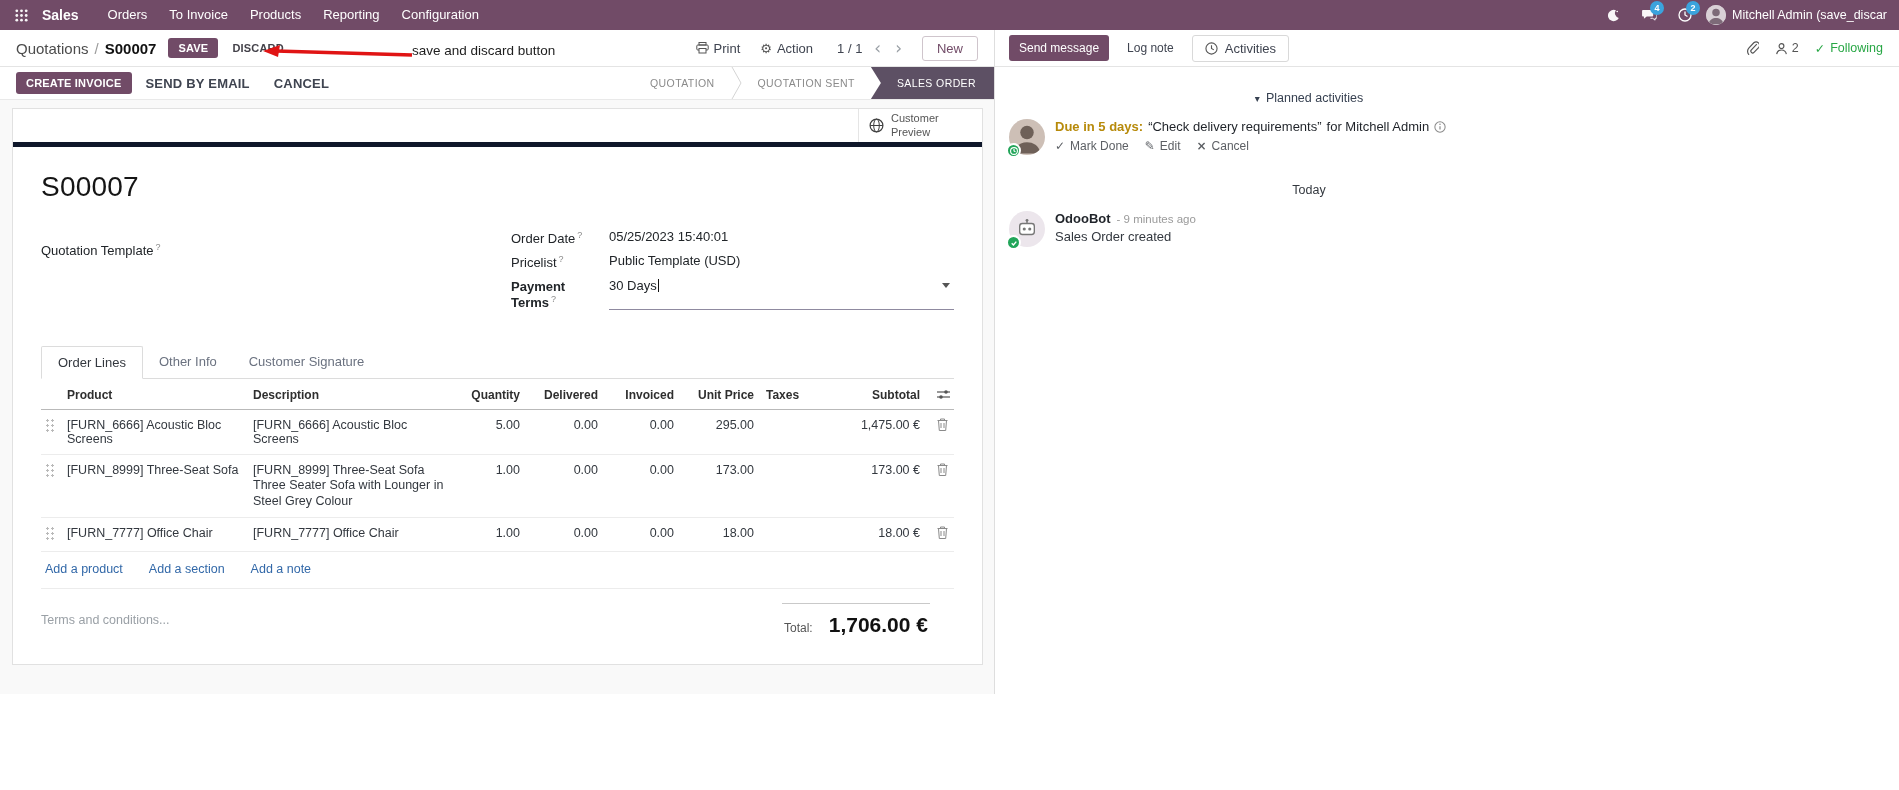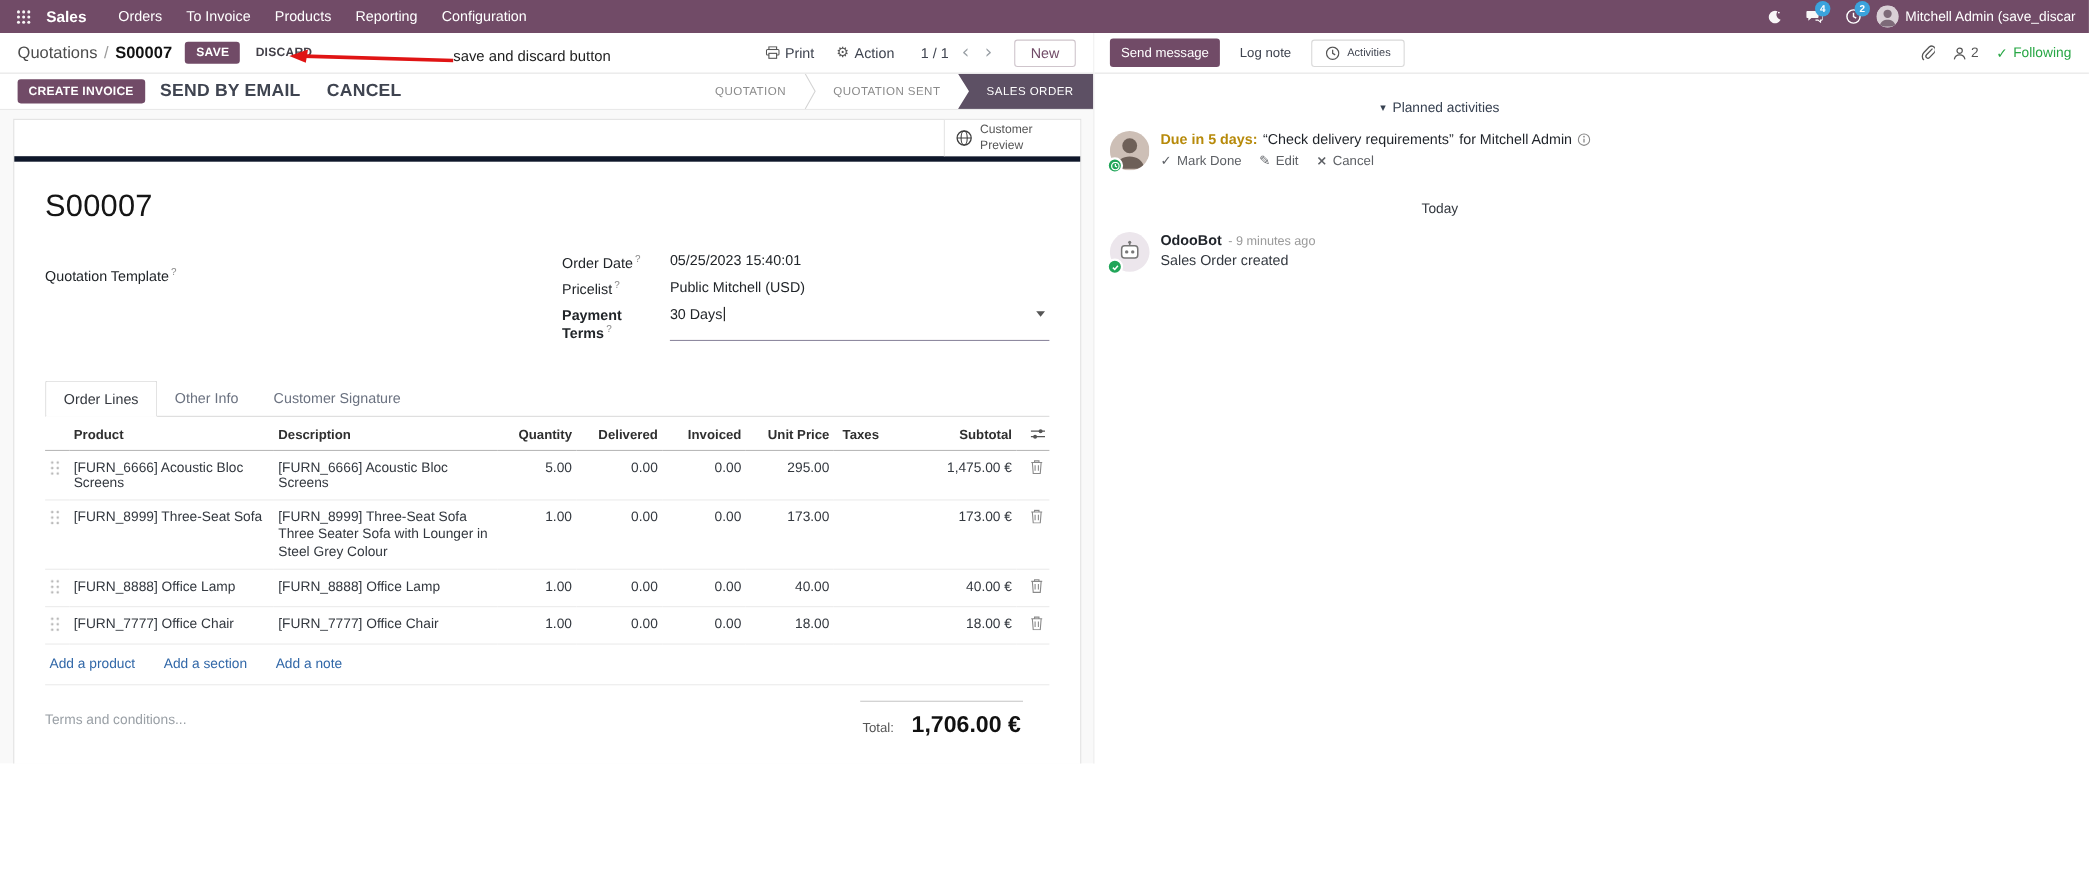--- a/index.html
+++ b/index.html
@@ -65,21 +65,21 @@
     font-size: 13px; padding: 4px 14px; border-radius: 3px; cursor: pointer;
   }
 
   
   .status-row { height: 33px; display: flex; align-items: stretch; border-bottom: 1px solid #e9e9e9; background: #fff; }
   .status-left { display: flex; align-items: center; gap: 4px; padding-left: 16px; }
   .btn-primary-sm {
     background: #714B67; color: #fff; border: none; border-radius: 3px;
     font-size: 11px; font-weight: bold; padding: 5px 10px; cursor: pointer; letter-spacing: .2px;
   }
-  .btn-flat-sm { background: none; border: none; color: #3f4450; font-size: 16px; font-weight: bold;
+  .btn-flat-sm { background: none; border: none; color: #3f4450; font-size: 13px; font-weight: bold;
     padding: 5px 10px; cursor: pointer; letter-spacing: .2px; }
   .pipeline { margin-left: auto; display: flex; align-items: stretch; }
   .stage { display: flex; align-items: center; padding: 0 16px; font-size: 10.5px; letter-spacing: .4px;
     color: #8a8a8a; cursor: pointer; white-space: nowrap; }
   .stage-sep { display: flex; align-items: center; }
   .stage.active {
     background: #5d5064; color: #fff; font-weight: 500; padding: 0 18px 0 26px;
     clip-path: polygon(0 0, 100% 0, 100% 100%, 0 100%, 10px 50%);
   }
 
@@ -145,21 +145,21 @@
   .total-label { font-size: 12px; color: #555; }
   .total-value { font-size: 21px; font-weight: bold; color: #111; }
 
   
   .chatter-top { height: 37px; display: flex; align-items: center; gap: 8px; padding: 0 14px;
     border-bottom: 1px solid #e4e4e4; background: #fff; }
   .btn-sendmsg { background: #714B67; color: #fff; border: none; border-radius: 3px;
     font-size: 12px; font-weight: 500; padding: 6px 10px; cursor: pointer; }
   .btn-lognote { background: none; border: none; color: #3f4450; font-size: 12px; padding: 6px 10px; cursor: pointer; }
   .btn-activities { background: #fff; border: 1px solid #d9d9d9; border-radius: 3px; color: #3f4450;
-    font-size: 10px; padding: 5px 12px; cursor: pointer; display: flex; align-items: center; gap: 7px; }
+    font-size: 13px; padding: 5px 12px; cursor: pointer; display: flex; align-items: center; gap: 7px; }
   .chatter-top-right { margin-left: auto; display: flex; align-items: center; gap: 16px; padding-right: 2px; }
   .icon-btn { background: none; border: none; cursor: pointer; display: flex; align-items: center; gap: 4px; color: #555; font-size: 12.5px; }
   .following { color: #28a745; font-size: 12.5px; display: flex; align-items: center; gap: 5px; cursor: pointer; font-weight: 500; }
 
   .chatter-body { padding: 12px 14px; overflow: hidden; }
   .thread-col { width: 600px; }
   .planned-header { display: flex; align-items: center; justify-content: center; gap: 6px;
     color: #374151; font-size: 12.5px; margin-top: 12px; cursor: pointer; }
   .caret-glyph { font-size: 10px; color: #374151; }
 
@@ -346,21 +346,21 @@
               <div class="frow">
                 <div class="flabel">
                   <span>Order Date</span><sup>?</sup>
                 </div>
                 <div class="fvalue">05/25/2023 15:40:01</div>
               </div>
               <div class="frow">
                 <div class="flabel">
                   <span>Pricelist</span><sup>?</sup>
                 </div>
-                <div class="fvalue">Public Mitchell (USD)</div>
+                <div class="fvalue">Public Template (USD)</div>
               </div>
               <div class="frow" style="margin-top:4px;">
                 <div class="flabel bold-label">
                   <span>Payment Terms</span><sup style="font-weight:normal">?</sup>
                 </div>
                 <div class="fvalue pt-field">
                   <span>30 Days</span><span class="text-caret"></span>
                   <span class="dd-arrow"></span>
                 </div>
               </div>
@@ -446,38 +446,20 @@
                 <td class="ar">
                   <button class="trash-btn">
                     <svg width="11" height="13" viewBox="0 0 11 13">
                         <path d="M0.5 2.5h10M3.5 2.5V1h4v1.5M1.5 2.5l0.8 10h6.4l0.8-10M4 5v5M7 5v5" fill="none" stroke="#8a8a8a" stroke-width="1"></path>
                       </svg>
                   </button>
                 </td>
               </tr>
               <tr>
                 <td><span class="drag-handle"></span></td>
-                <td>[FURN_8888] Office Lamp</td>
-                <td>[FURN_8888] Office Lamp</td>
-                <td class="ar">1.00</td>
-                <td class="ar">0.00</td>
-                <td class="ar">0.00</td>
-                <td class="ar">40.00</td>
-                <td></td>
-                <td class="ar">40.00 €</td>
-                <td class="ar">
-                  <button class="trash-btn">
-                    <svg width="11" height="13" viewBox="0 0 11 13">
-                        <path d="M0.5 2.5h10M3.5 2.5V1h4v1.5M1.5 2.5l0.8 10h6.4l0.8-10M4 5v5M7 5v5" fill="none" stroke="#8a8a8a" stroke-width="1"></path>
-                      </svg>
-                  </button>
-                </td>
-              </tr>
-              <tr>
-                <td><span class="drag-handle"></span></td>
                 <td>[FURN_7777] Office Chair</td>
                 <td>[FURN_7777] Office Chair</td>
                 <td class="ar">1.00</td>
                 <td class="ar">0.00</td>
                 <td class="ar">0.00</td>
                 <td class="ar">18.00</td>
                 <td></td>
                 <td class="ar">18.00 €</td>
                 <td class="ar">
                   <button class="trash-btn">

